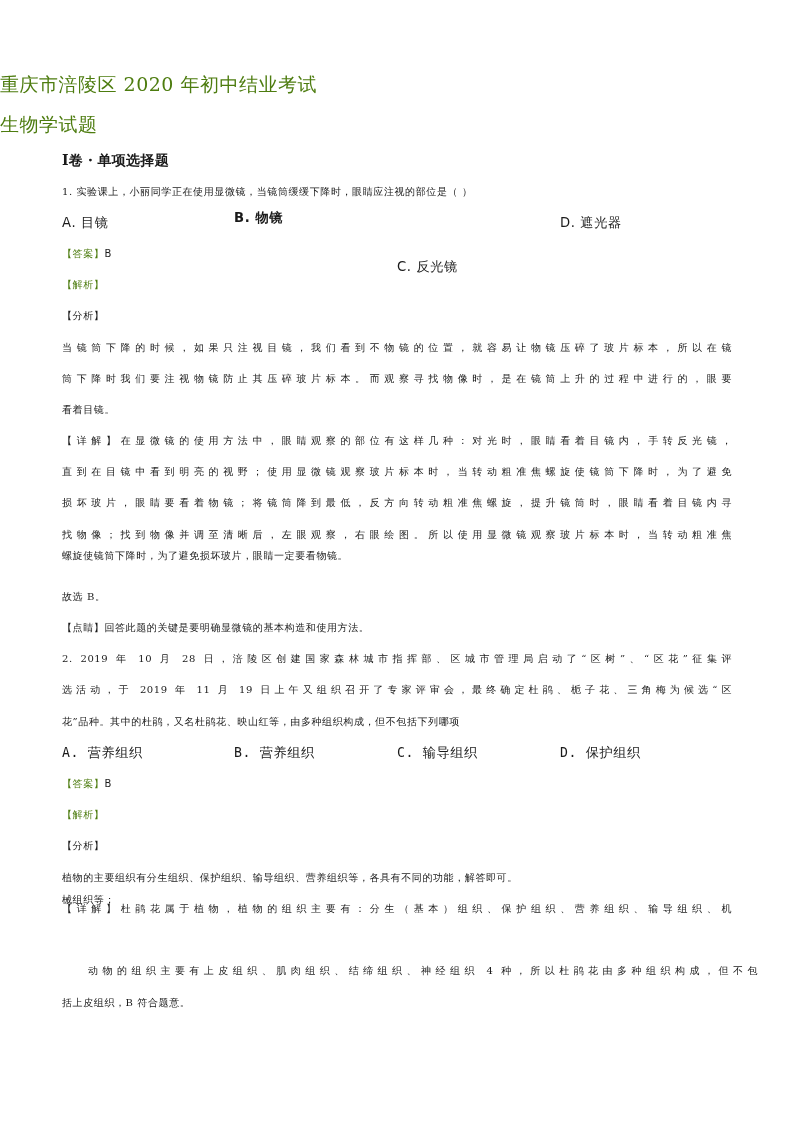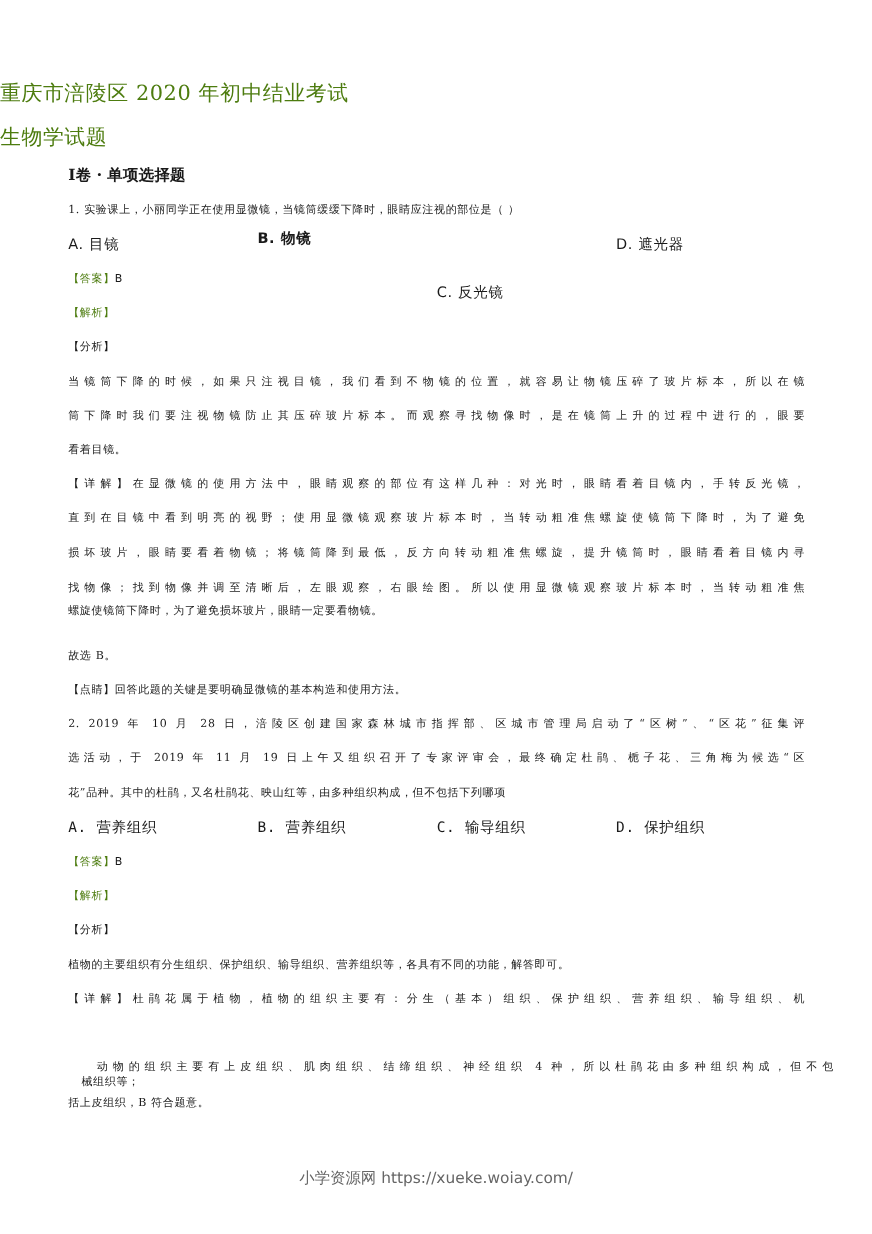--- a/index.html
+++ b/index.html
@@ -104,19 +104,18 @@
     <div class="line" style="top:776px;">
       <span class="blue">【答案】</span><span class="sans">B</span>
     </div>
     <div class="line blue" style="top:807px;">【解析】</div>
     <div class="line sans" style="top:838px;">【分析】</div>
     <div class="line" style="top:870px;">植物的主要组织有分生组织、保护组织、输导组织、营养组织等，各具有不同的功能，解答即可。</div>
 
     <div class="line justify" style="top:901px;">
       <span class="sans">【详解】</span><span>杜鹃花属于植物，植物的组织主要有：分生（基本）组织、保护组织、营养组织、输导组织、机</span>
     </div>
-    <div class="line" style="top:976px;margin-left:12px;">械组织等；</div>
+    <div class="line" style="top:892px;">械组织等；</div>
     <div class="line justify" style="top:963px;margin-left:26px;">动物的组织主要有上皮组织、肌肉组织、结缔组织、神经组织 4 种，所以杜鹃花由多种组织构成，但不包</div>
     <div class="line" style="top:995px;">括上皮组织，B 符合题意。</div>
   </div>
 
-  <div class="footer">小学资源网 https://xueke.woiay.com/</div>
 </div>
 
 </body></html>

